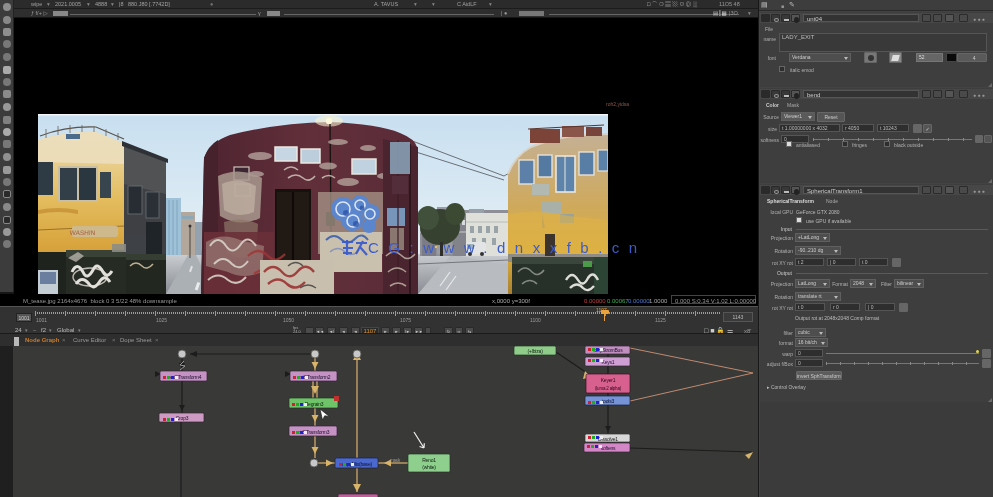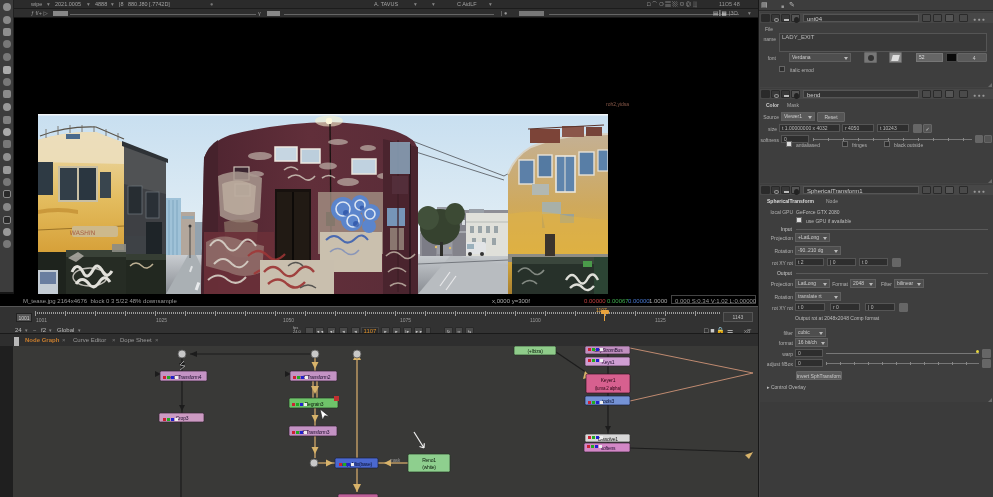--- a/index.html
+++ b/index.html
@@ -396,20 +396,29 @@
     </g>
     <g stroke="#9aa098" stroke-width="1.6" fill="none" opacity="0.8">
       <path d="M480,158 q7,-8 14,0 q6,6 12,-2"></path>
       <path d="M484,170 q8,-7 15,0"></path>
     </g>
     <rect x="507" y="120" width="10" height="22" fill="#3c342c"></rect>
   </svg>
 
   <div class="abs" style="left:606px;top:101px;font-size:5px;color:#8a5a4a;">roh2,yidsa</div>
 
+  <div class="abs" style="left:339px;top:238px;width:320px;height:20px;z-index:30;">
+    <svg width="320" height="20" viewBox="0 0 320 20">
+      <g stroke="#3b5ccd" stroke-width="2.2" fill="none" opacity="0.95">
+        <path d="M3,4 h11 M8,2 v15 M4,10 h10 M4,15 h9"></path>
+        <path d="M17,5 h11 M24,3 l-7,13 M21,9 l7,8"></path>
+      </g>
+      <text x="29" y="15" font-family="Liberation Sans,sans-serif" font-size="15" fill="#3b5ccd" letter-spacing="9.5">CG:www.dnxxfb.cn</text>
+    </svg>
+  </div>
 
   <div id="infobar" class="abs">
     <span class="t" style="left:23px;top:4px;">M_tease.jpg 2164x4676&nbsp;&nbsp;block 0 3 5/22 48% downsample</span>
     <span class="t" style="left:492px;top:4px;color:#aaa;">x,0000 y=300f</span>
     <span class="t" style="left:584px;top:4px;color:#c04040;">0.00000</span>
     <span class="t" style="left:607px;top:4px;color:#40b050;">0.00067</span>
     <span class="t" style="left:628px;top:4px;color:#4878d0;">0.00000</span>
     <span class="t" style="left:649px;top:4px;color:#aaa;">1.0000</span>
     <span class="t abs" style="left:671px;top:1px;width:85px;height:9px;border:1px solid #444;"></span>
     <span class="t" style="left:675px;top:4px;color:#999;">0.000 S:0.34 V:1.02 L:0.00000</span>

